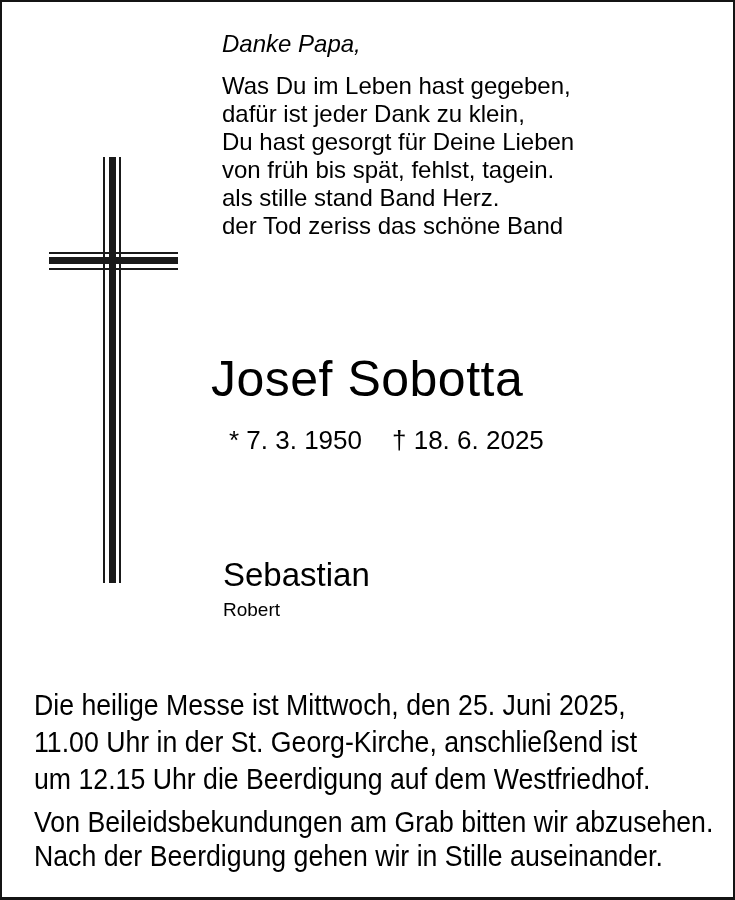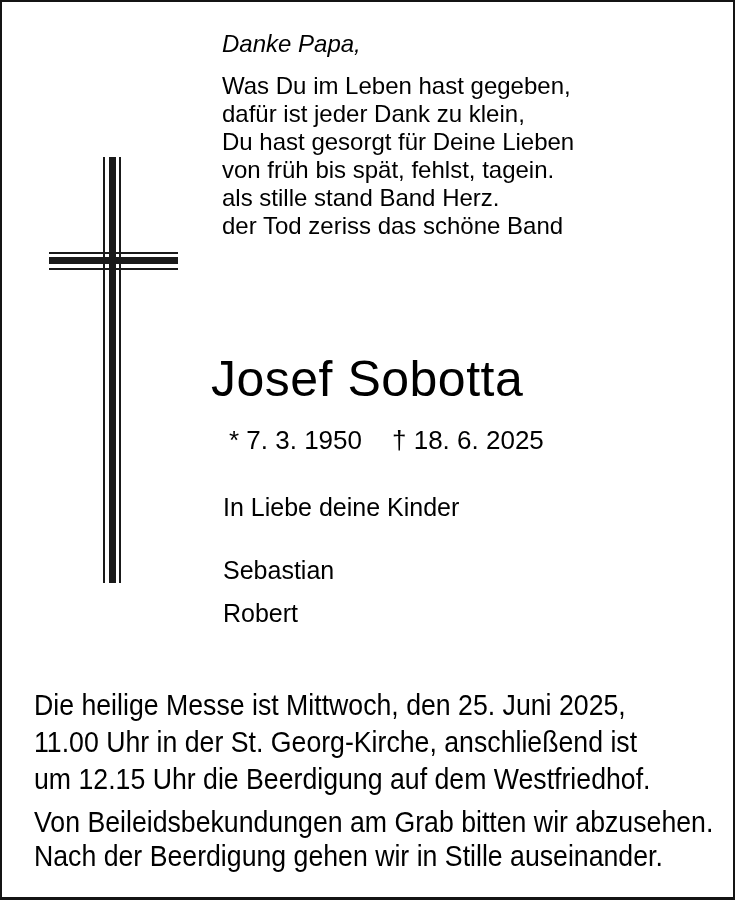--- a/index.html
+++ b/index.html
@@ -70,26 +70,26 @@
   .dates .death-date { margin-left: 30px; }
 
   .family-closing {
     position: absolute;
     left: 221px; top: 491px;
     font-size: 25px;
   }
   .family-name-1 {
     position: absolute;
     left: 221px; top: 554px;
-    font-size: 25px;
+    font-size: 33px;
   }
   .family-name-2 {
     position: absolute;
     left: 221px; top: 597px;
-    font-size: 25px;
+    font-size: 19px;
   }
 
   .info-block {
     position: absolute;
     left: 32px;
     font-size: 29px;
     line-height: 37px;
     white-space: nowrap;
     transform: scaleX(0.92);
     transform-origin: left top;
@@ -117,21 +117,20 @@
     <div>als stille stand Band Herz.</div>
     <div>der Tod zeriss das schöne Band</div>
   </div>
 
   <div class="deceased-name">Josef Sobotta</div>
 
   <div class="dates">
     <span>* 7. 3. 1950</span><span class="death-date">† 18. 6. 2025</span>
   </div>
 
-  <div class="family-closing">In Liebe deine Kinder</div>
   <div class="family-name-1">Sebastian</div>
   <div class="family-name-2">Robert</div>
 
   <div class="info-block info-mass">
     <div>Die heilige Messe ist Mittwoch, den 25. Juni 2025,</div>
     <div>11.00 Uhr in der St. Georg-Kirche, anschließend ist</div>
     <div>um 12.15 Uhr die Beerdigung auf dem Westfriedhof.</div>
   </div>
 
   <div class="info-block info-condolence">

